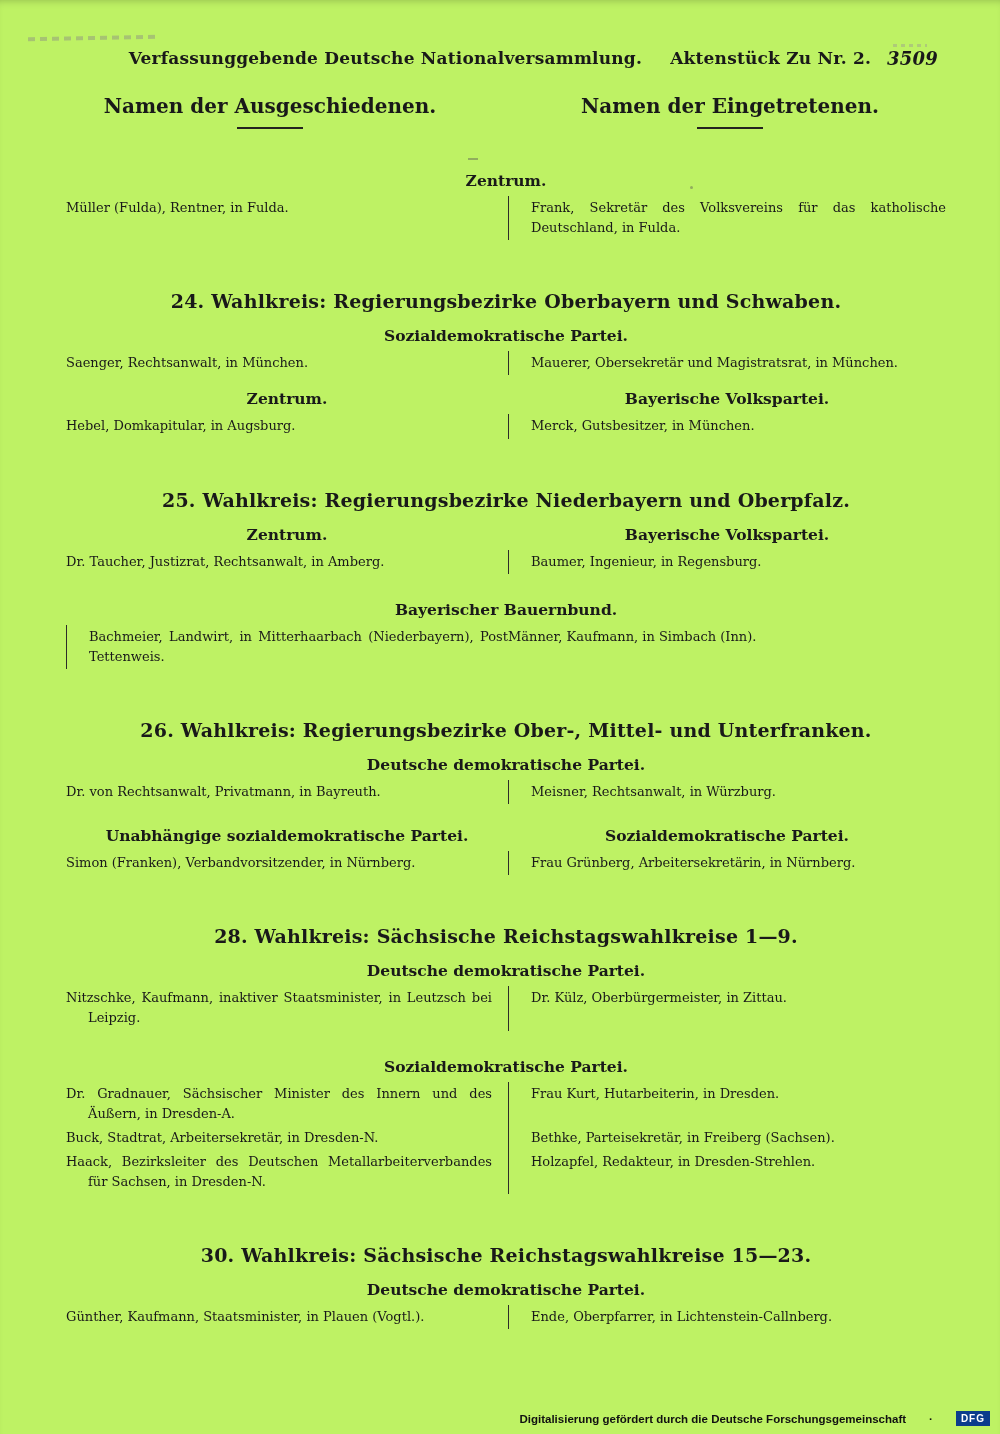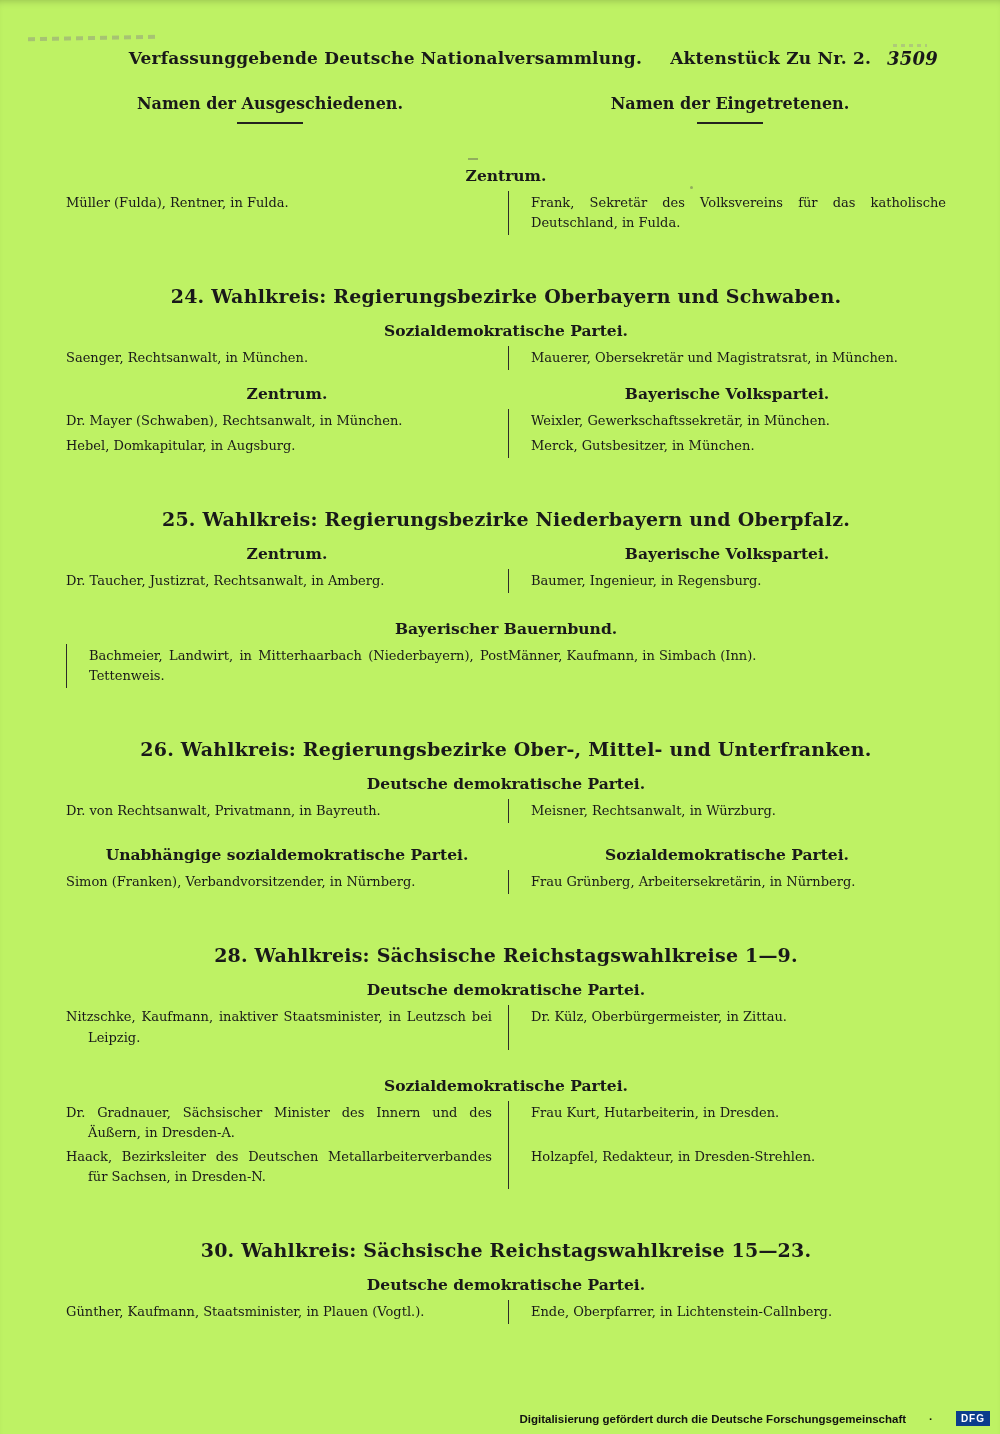--- a/index.html
+++ b/index.html
@@ -43,21 +43,21 @@
     position:absolute; top:48px; right:62px;
     font-weight:bold; font-size:18px;font-style:italic;
   }
 
   
   .col-headers {
     display:grid; grid-template-columns:1fr 1fr;
     margin-top:26px;
     padding:0 40px;
     text-align:center;
-    font-weight:bold; font-size:16px;
+    font-weight:bold; font-size:20px;
   }
   .col-h::after {
     content:""; display:block;
     width:66px; height:2px; background:#23231f;
     margin:9px auto 0;
   }
 
   
   .content { padding:0 54px 0 66px; }
 
@@ -159,24 +159,20 @@
           <div class="cell left">Saenger, Rechtsanwalt, in München.</div>
           <div class="cell right">Mauerer, Obersekretär und Magistratsrat, in München.</div>
         </div>
       </div>
       <div class="block">
         <div class="party-pair">
           <div>Zentrum.</div>
           <div>Bayerische Volkspartei.</div>
         </div>
         <div class="row">
-          <div class="cell left">Dr. Mayer (Schwaben), Rechtsanwalt, in München.</div>
-          <div class="cell right">Weixler, Gewerkschaftssekretär, in München.</div>
-        </div>
-        <div class="row">
           <div class="cell left">Hebel, Domkapitular, in Augsburg.</div>
           <div class="cell right">Merck, Gutsbesitzer, in München.</div>
         </div>
       </div>
     </section>
 
     <section class="section">
       <h2 class="wahlkreis-title">25. Wahlkreis: Regierungsbezirke Niederbayern und Oberpfalz.</h2>
       <div class="block">
         <div class="party-pair">
@@ -225,20 +221,24 @@
         <div class="row">
           <div class="cell left">Nitzschke, Kaufmann, inaktiver Staatsminister, in Leutzsch bei Leipzig.</div>
           <div class="cell right">Dr. Külz, Oberbürgermeister, in Zittau.</div>
         </div>
       </div>
       <div class="block" style="margin-top:26px;">
         <div class="party-center">Sozialdemokratische Partei.</div>
         <div class="row">
           <div class="cell left">Dr. Gradnauer, Sächsischer Minister des Innern und des Äußern, in Dresden-A.</div>
           <div class="cell right">Frau Kurt, Hutarbeiterin, in Dresden.</div>
+        </div>
+        <div class="row">
+          <div class="cell left">Buck, Stadtrat, Arbeitersekretär, in Dresden-N.</div>
+          <div class="cell right">Bethke, Parteisekretär, in Freiberg (Sachsen).</div>
         </div>
         <div class="row">
           <div class="cell left">Haack, Bezirksleiter des Deutschen Metallarbeiterverbandes für Sachsen, in Dresden-N.</div>
           <div class="cell right">Holzapfel, Redakteur, in Dresden-Strehlen.</div>
         </div>
       </div>
     </section>
 
     <section class="section">
       <h2 class="wahlkreis-title">30. Wahlkreis: Sächsische Reichstagswahlkreise 15—23.</h2>

